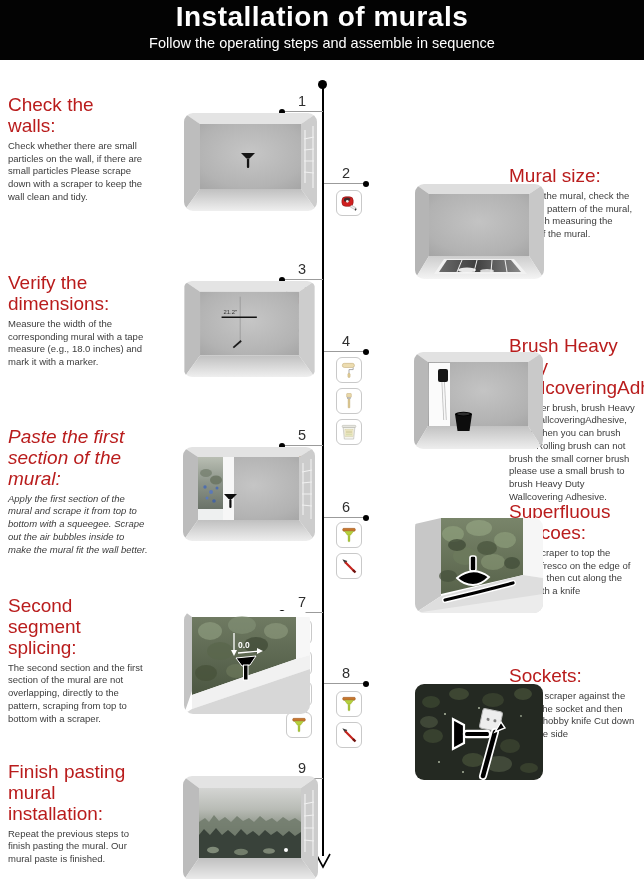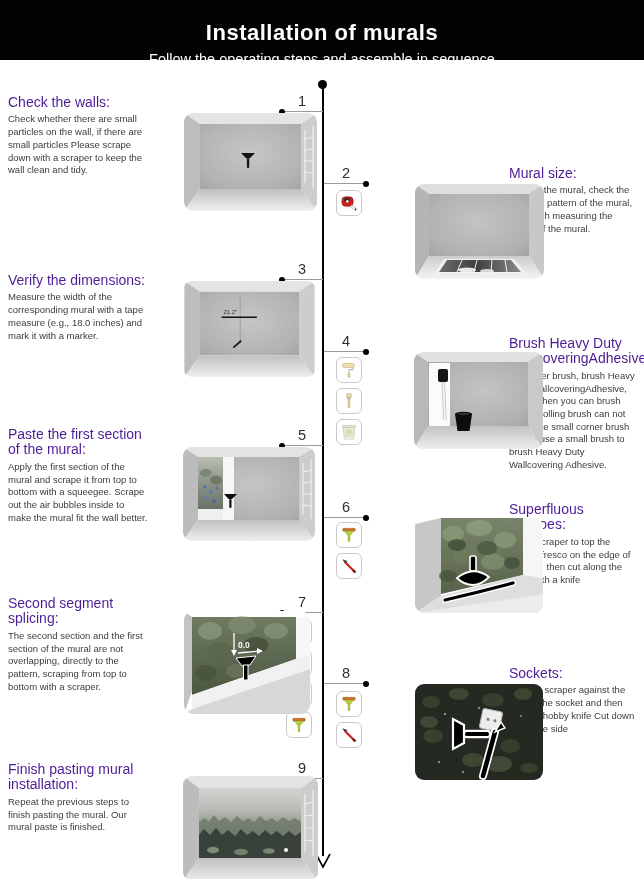--- a/index.html
+++ b/index.html
@@ -1,38 +1,38 @@
 <!DOCTYPE html>
 <html><head>
 <meta charset="utf-8">
 <style>
   html,body{margin:0;padding:0;background:#fff;}
   .page{position:relative;width:644px;height:879px;background:#fff;overflow:hidden;
         font-family:"Liberation Sans",sans-serif;}
 
   
   .hdr{position:absolute;left:0;top:0;width:644px;height:60px;background:#030303;color:#fff;text-align:center;}
-  .hdr .title{font-size:22px;font-weight:700;line-height:30px;padding-top:18px;letter-spacing:.5px;}
+  .hdr .title{font-size:28px;font-weight:700;line-height:30px;padding-top:2px;letter-spacing:.5px;}
   .hdr .subtitle{font-size:14.5px;font-weight:400;line-height:18px;margin-top:2px;}
 
   
   .tl-line{position:absolute;left:322px;top:84px;width:2px;height:772px;background:#000;}
   .tl-dot{position:absolute;left:318px;top:80px;width:9px;height:9px;border-radius:50%;background:#000;}
   .tl-arrow{position:absolute;left:313px;top:852px;}
 
   
   .conn{position:absolute;height:1px;background:#9b9b9b;}
   .conn .dot{position:absolute;top:-2.5px;width:6px;height:6px;border-radius:50%;background:#000;}
   .conn.left  .dot{left:-1px;}
   .conn.right .dot{right:-1px;}
   .num{position:absolute;width:44px;text-align:center;font-size:14.5px;color:#2e2e2e;}
 
   
   .txt{position:absolute;color:#1c1c1c;}
-  .txt h3{margin:0 0 3px 0;font-size:14px;font-weight:400;line-height:1.1;color:#4c1d95;}
+  .txt h3{margin:0 0 3px 0;font-size:19px;font-weight:400;line-height:1.1;color:#b91c1c;}
   .txt p{margin:0;font-size:9.5px;line-height:1.34;color:#3c3c3c;}
 
   
   .tools{position:absolute;display:flex;flex-direction:column;gap:5px;}
   .tool{width:26px;height:26px;border:1px solid #c9c9c9;border-radius:6px;background:#fff;
         display:flex;align-items:center;justify-content:center;box-sizing:border-box;}
   .tool svg{width:20px;height:20px;display:block;}
 
   
   .fig{position:absolute;border-radius:9px;overflow:hidden;}
@@ -40,21 +40,21 @@
 
   
   .s1 .txt{left:8px;top:95px;width:138px;}   .s1 .fig{left:144px;top:97px;width:133px;height:98px;}
   .s1 .conn{left:280px;top:111px;width:43px;} .s1 .num{left:280px;top:93px;} .s1 .tools{left:286px;top:118px;}
   .s2 .txt{left:509px;top:166px;width:130px;} .s2 .fig{left:375px;top:168px;width:129px;height:95px;}
   .s2 .conn{left:324px;top:183px;width:44px;} .s2 .num{left:324px;top:165px;} .s2 .tools{left:336px;top:190px;}
   .s3 .txt{left:8px;top:273px;width:140px;}  .s3 .fig{left:143px;top:265px;width:133px;height:96px;}
   .s3 .conn{left:280px;top:279px;width:43px;} .s3 .num{left:280px;top:261px;} .s3 .tools{left:286px;top:287px;}
   .s4 .txt{left:509px;top:336px;width:132px;} .s4 .fig{left:374px;top:336px;width:129px;height:97px;}
   .s4 .conn{left:324px;top:351px;width:44px;} .s4 .num{left:324px;top:333px;} .s4 .tools{left:336px;top:357px;}
-  .s5 .txt{left:8px;top:427px;width:142px;}  .s5 .fig{left:143px;top:431px;width:132px;height:94px;}
+  .s5 .txt{left:8px;top:427px;width:142px;font-style:italic;}  .s5 .fig{left:143px;top:431px;width:132px;height:94px;}
   .s5 .conn{left:280px;top:445px;width:43px;} .s5 .num{left:280px;top:427px;} .s5 .tools{left:286px;top:450px;}
   .s6 .txt{left:509px;top:502px;width:130px;} .s6 .fig{left:375px;top:502px;width:128px;height:95px;}
   .s6 .conn{left:324px;top:517px;width:44px;} .s6 .num{left:324px;top:499px;} .s6 .tools{left:336px;top:522px;}
   .s7 .txt{left:8px;top:596px;width:140px;}  .s7 .fig{left:144px;top:595px;width:126px;height:103px;}
   .s7 .conn{left:280px;top:612px;width:43px;} .s7 .num{left:280px;top:594px;} .s7 .tools{left:286px;top:619px;}
   .s8 .txt{left:509px;top:666px;width:130px;} .s8 .fig{left:375px;top:668px;width:128px;height:96px;}
   .s8 .conn{left:324px;top:683px;width:44px;} .s8 .num{left:324px;top:665px;} .s8 .tools{left:336px;top:691px;}
   .s9 .txt{left:8px;top:762px;width:142px;}  .s9 .fig{left:143px;top:760px;width:135px;height:105px;}
   .s9 .conn{left:280px;top:778px;width:43px;} .s9 .num{left:280px;top:760px;}
 </style>

